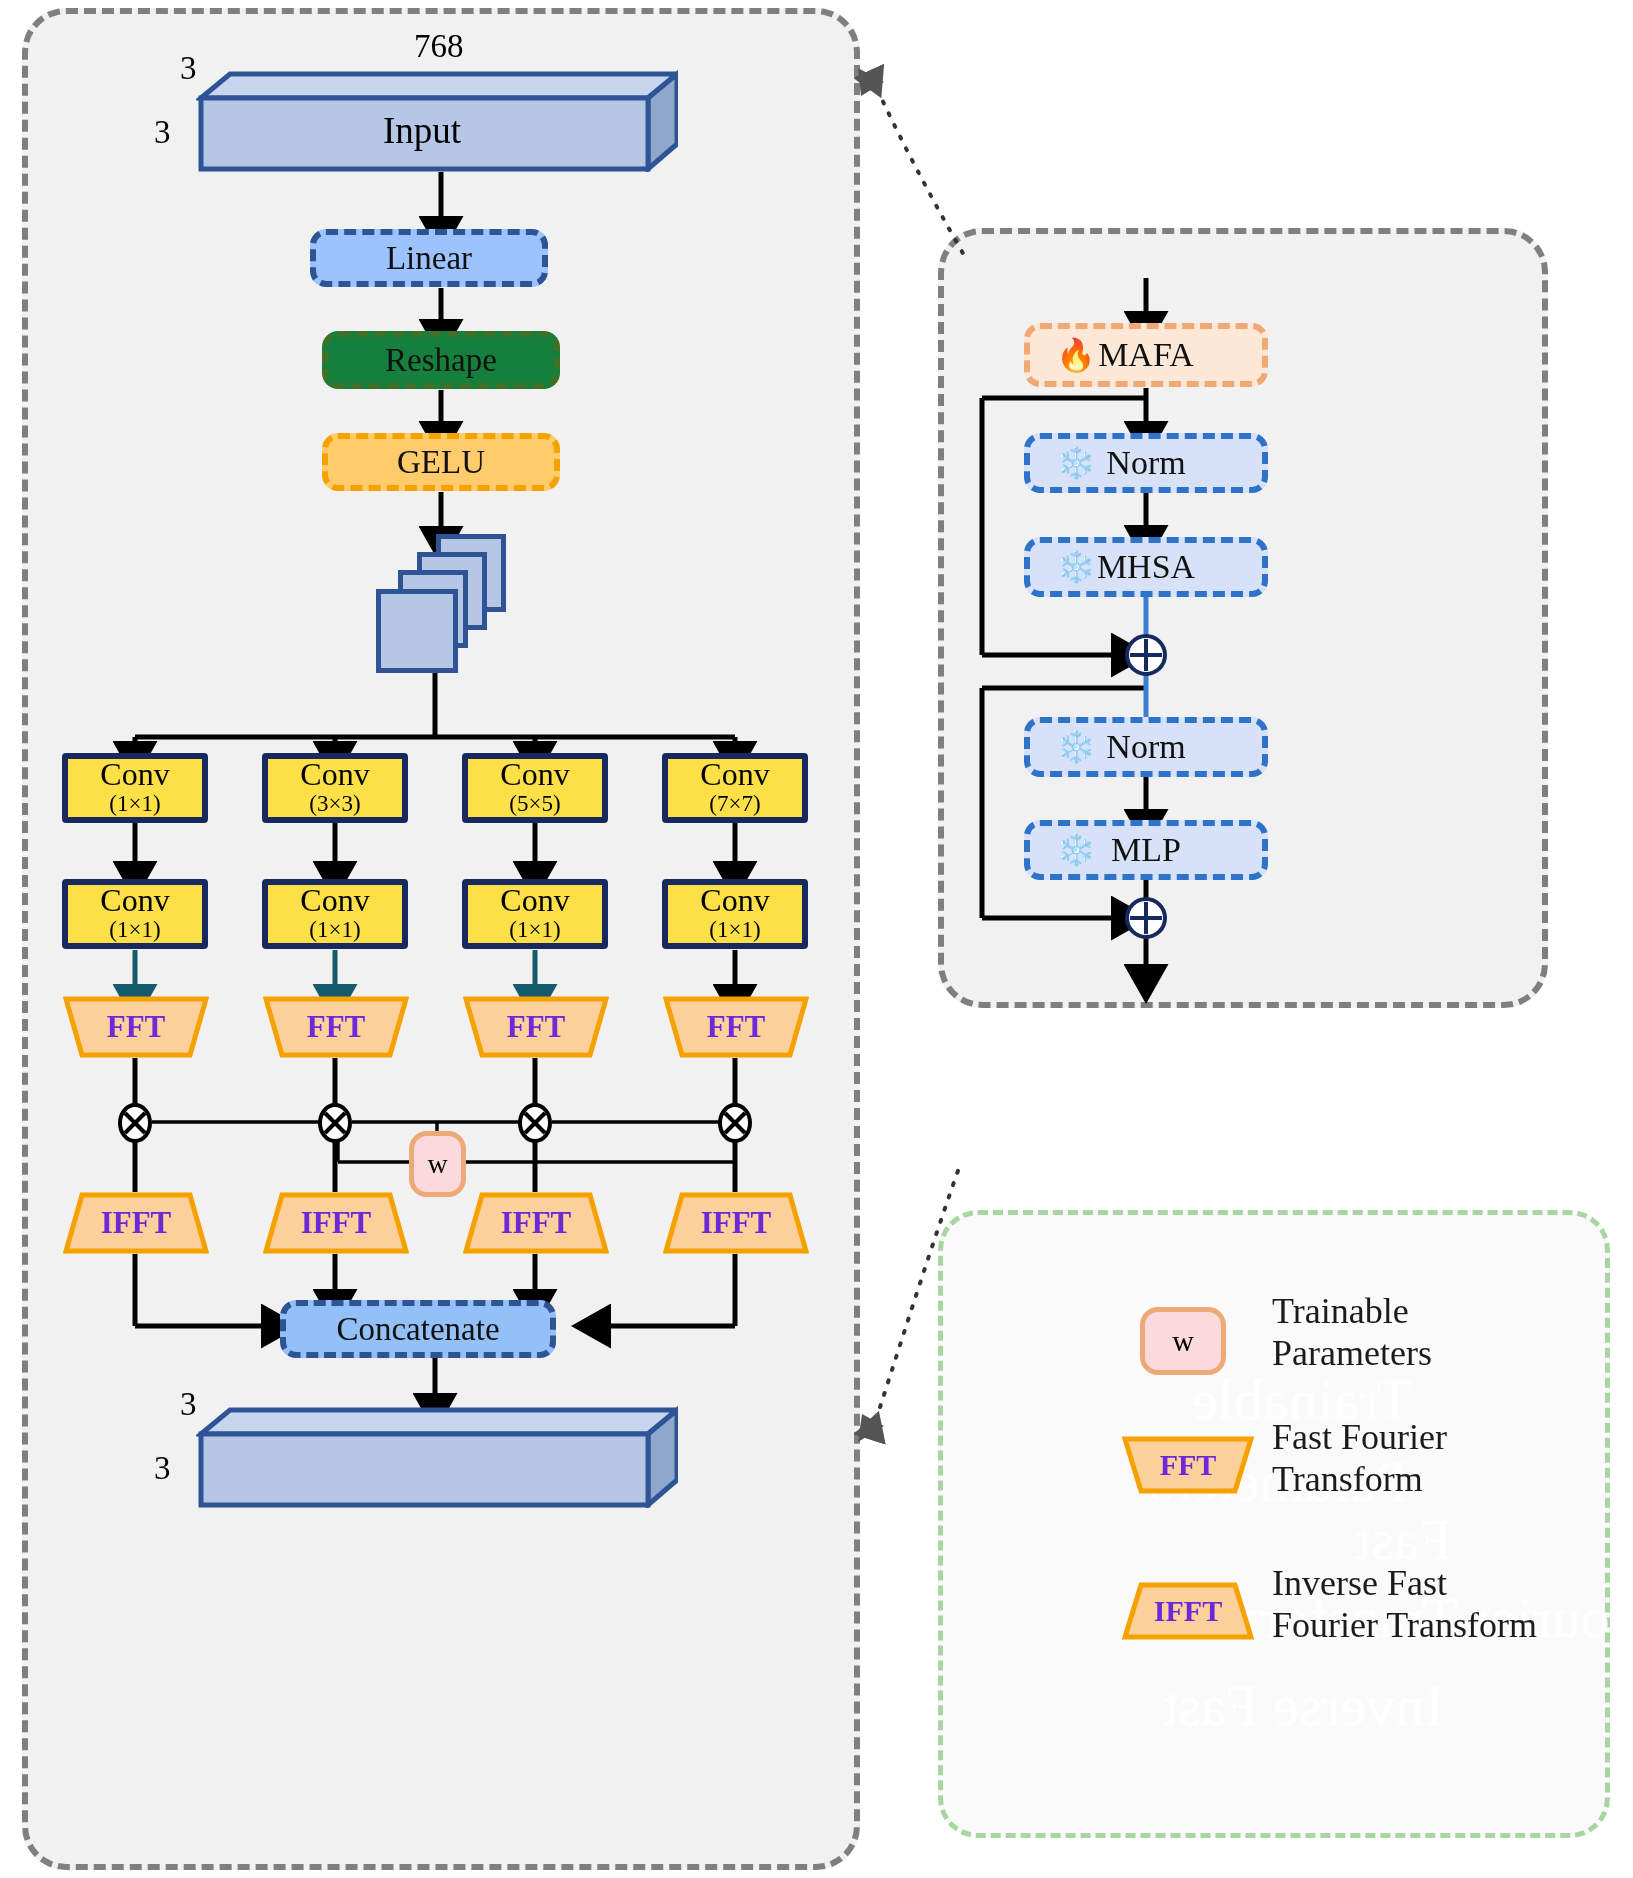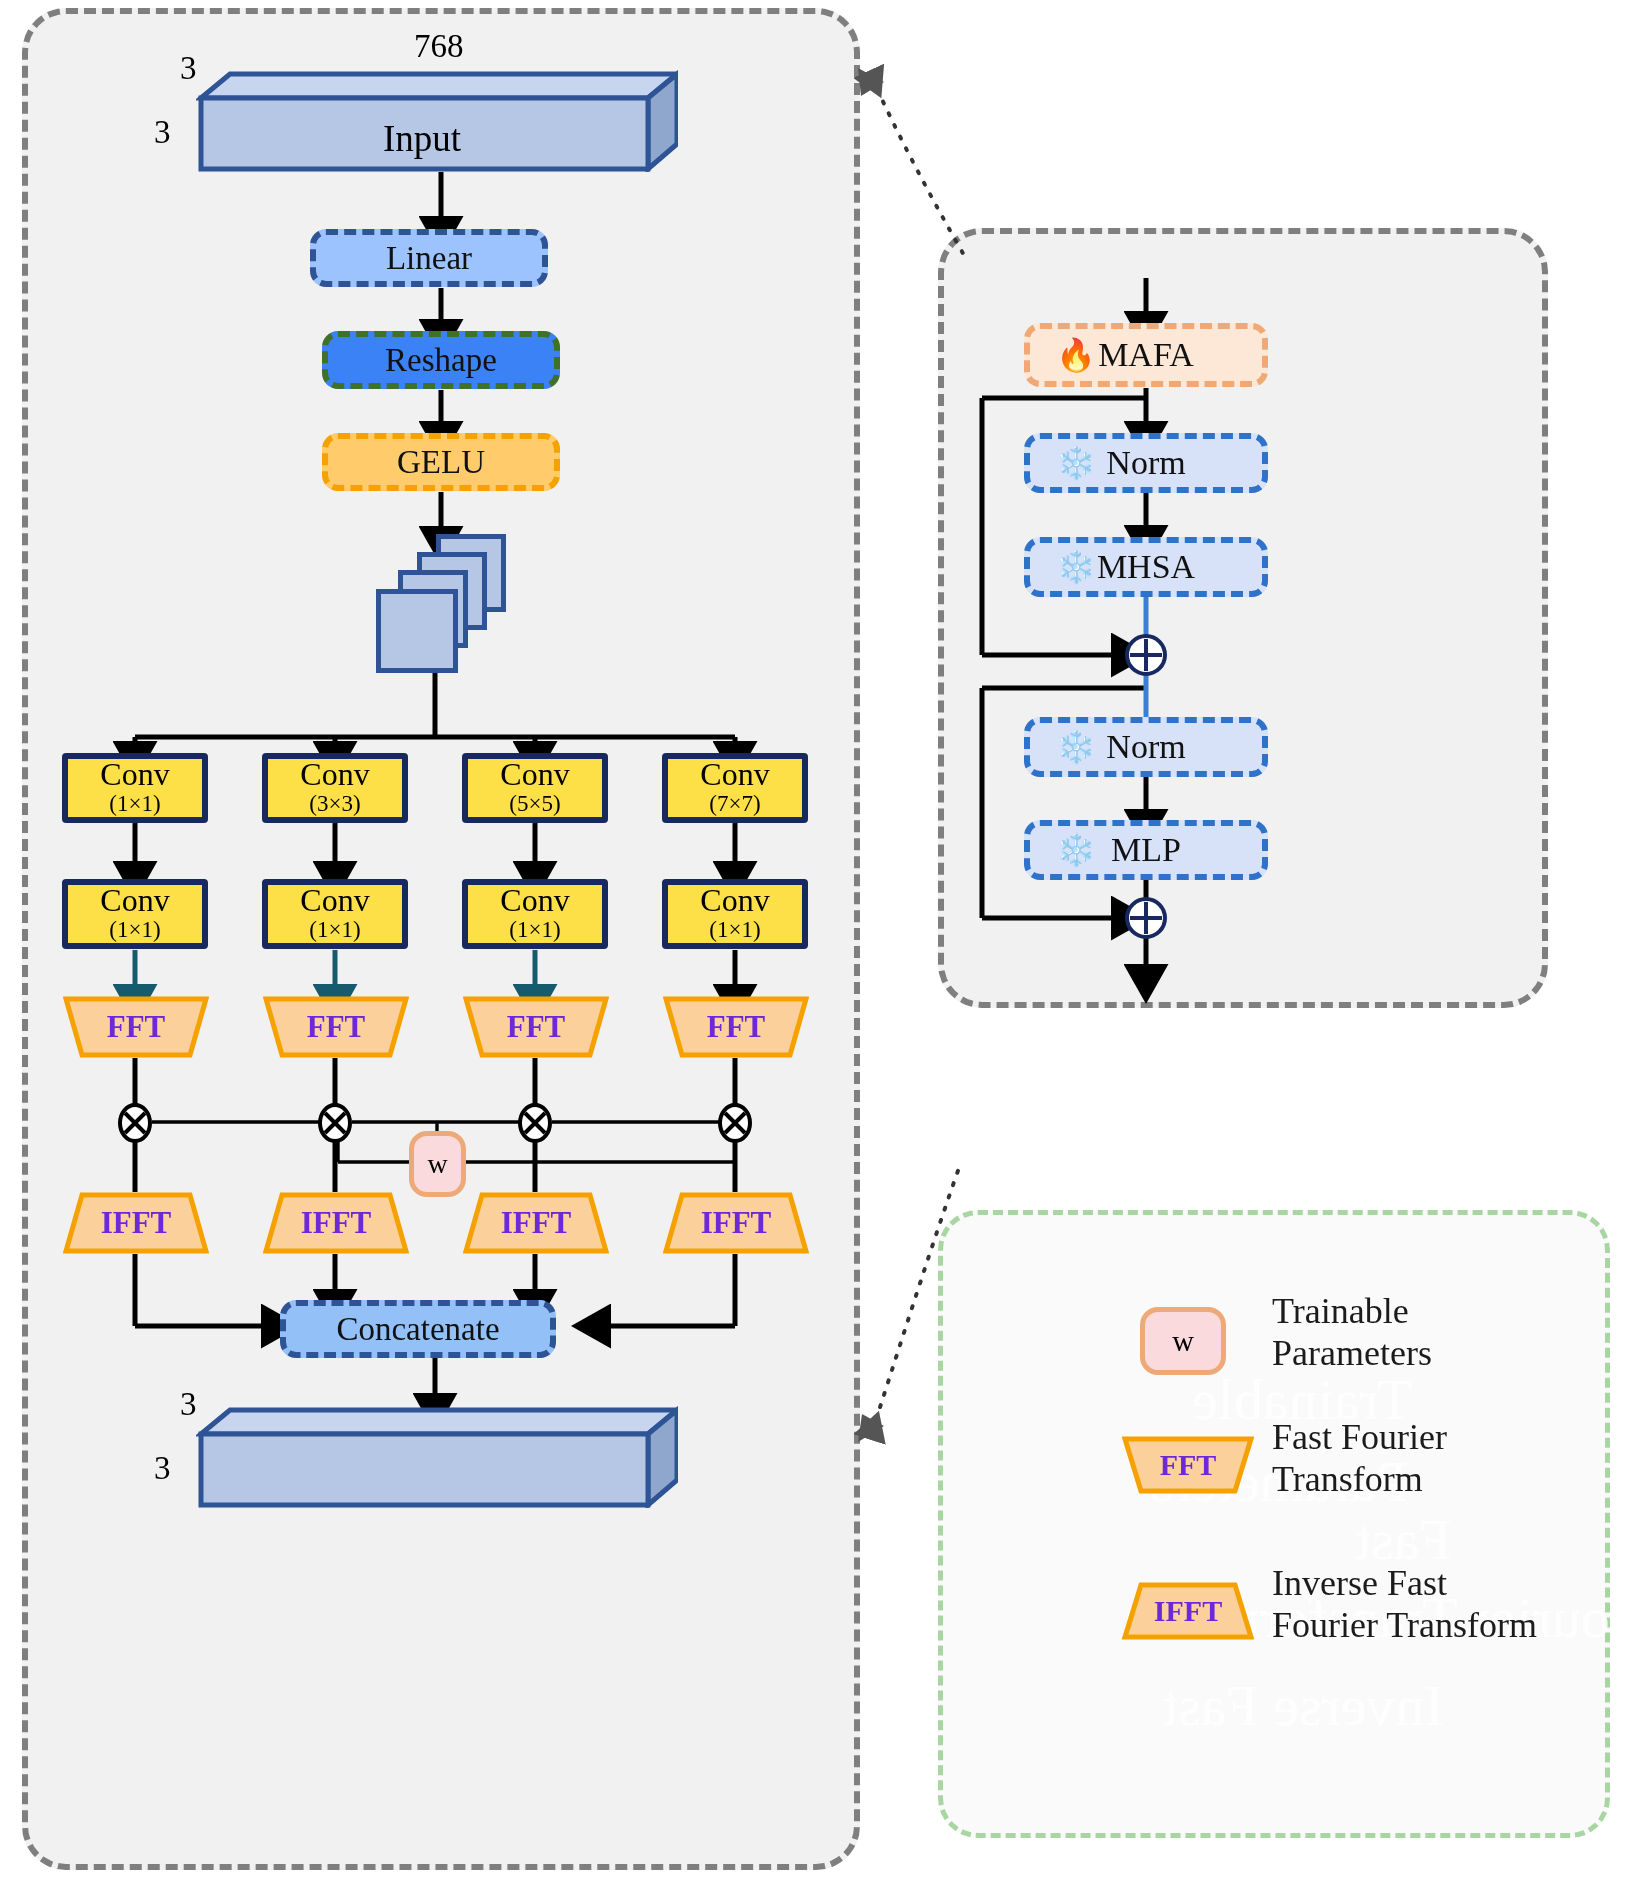--- a/index.html
+++ b/index.html
@@ -16,21 +16,21 @@
   
   .slab{position:absolute;}
   .slab .lbl{position:absolute;left:0;top:26px;width:100%;height:68px;
       display:flex;align-items:center;justify-content:center;font-size:37px;color:#000;}
   .dim{position:absolute;font-size:33px;color:#000;}
 
   
   .op{position:absolute;box-sizing:border-box;border-radius:16px;
       display:flex;align-items:center;justify-content:center;font-size:33px;color:#111;}
   .op-linear{background:#9dc3ff;border:6px dashed #2e5496;}
-  .op-reshape{background:#3b82f6;border:6px dashed #3f7129;}
+  .op-reshape{background:#15803d;border:6px dashed #3f7129;}
   .op-gelu{background:#ffcb6b;border:6px dashed #f5a200;}
   .op-concat{background:#93c0f7;border:6px dashed #2e5496;}
 
   
   .conv{position:absolute;background:#fde047;border:6px solid #17295e;border-radius:4px;
         box-sizing:border-box;display:flex;flex-direction:column;align-items:center;justify-content:center;}
   .conv .n{font-size:32px;line-height:1.02;color:#000;}
   .conv .k{font-size:23px;line-height:1.15;color:#000;}
 
   
@@ -177,21 +177,21 @@
     <path d="M858,1442 L884,1426 L862,1414 z"></path>
   </g>
 </svg>
 
 <div class="slab abs" id="input-slab" style="left:196px;top:70px;width:482px;height:102px;">
   <svg width="482" height="102" style="position:absolute;left:0;top:0;">
     <polygon points="5,28 34,4 481,4 452,28" fill="#c7d5ee" stroke="#2e5496" stroke-width="5"></polygon>
     <polygon points="452,28 481,4 481,74 452,99" fill="#8fa6cd" stroke="#2e5496" stroke-width="5"></polygon>
     <rect x="5" y="28" width="447" height="71" fill="#b6c7e6" stroke="#2e5496" stroke-width="5"></rect>
   </svg>
-  <div class="lbl" style="width:452px;margin-top:8px;">Input</div>
+  <div class="lbl" style="width:452px;">Input</div>
 </div>
 <div class="dim" style="left:414px;top:28px;">768</div>
 <div class="dim" style="left:180px;top:50px;">3</div>
 <div class="dim" style="left:154px;top:114px;">3</div>
 
 <div class="op op-linear" style="left:310px;top:229px;width:238px;height:58px;">Linear</div>
 <div class="op op-reshape" style="left:322px;top:331px;width:238px;height:58px;">Reshape</div>
 <div class="op op-gelu" style="left:322px;top:433px;width:238px;height:58px;">GELU</div>
 
 <div>

